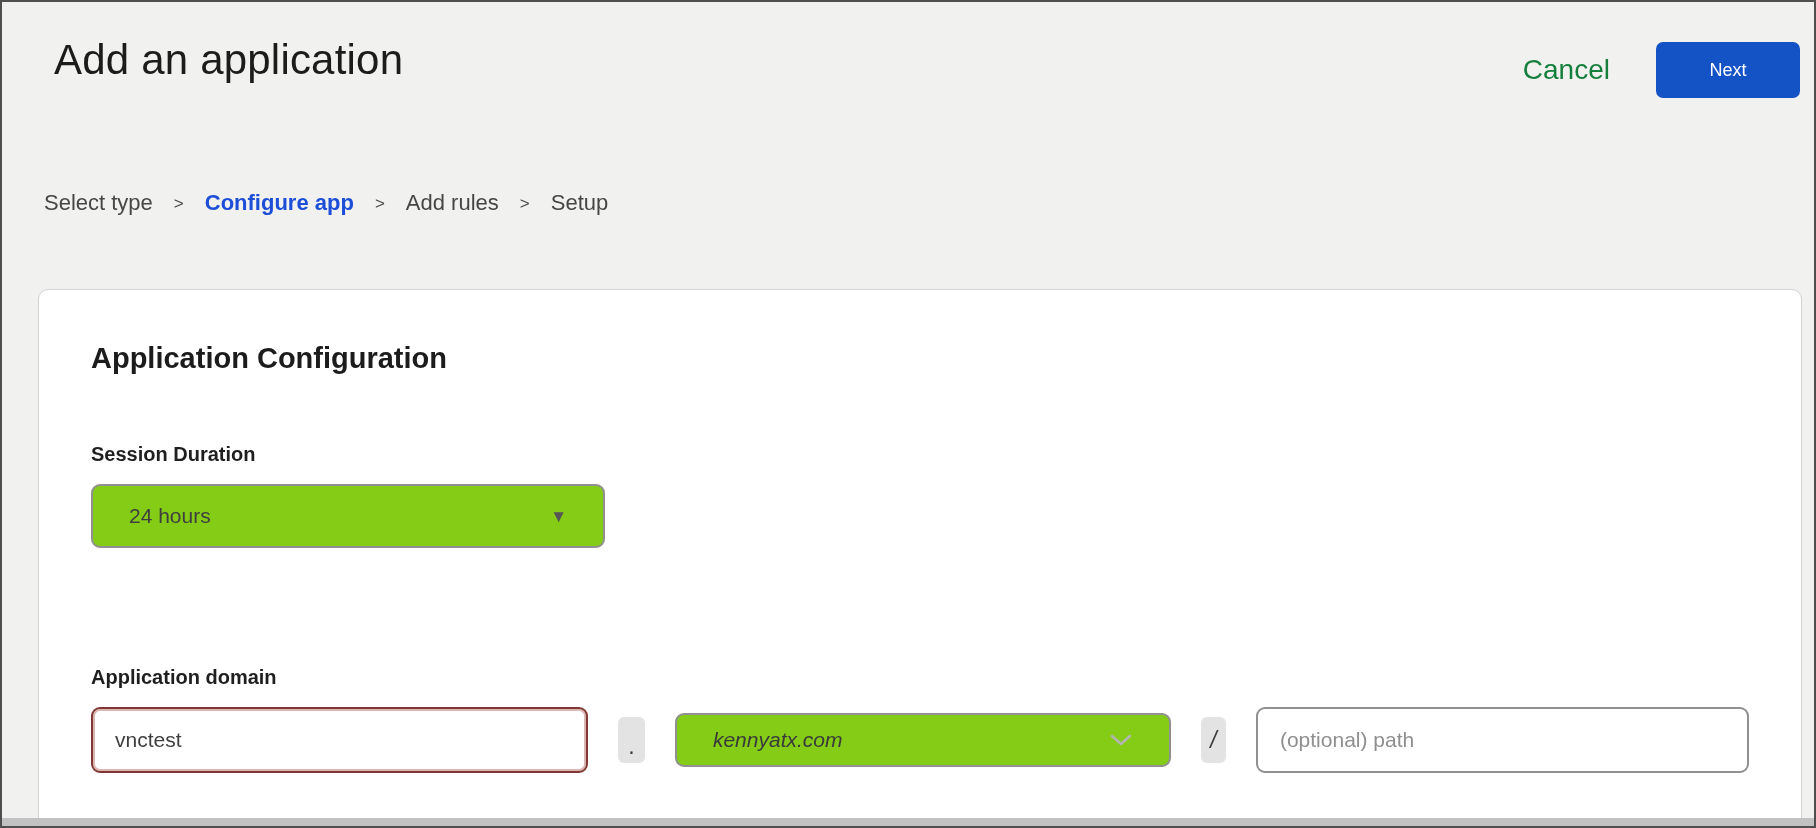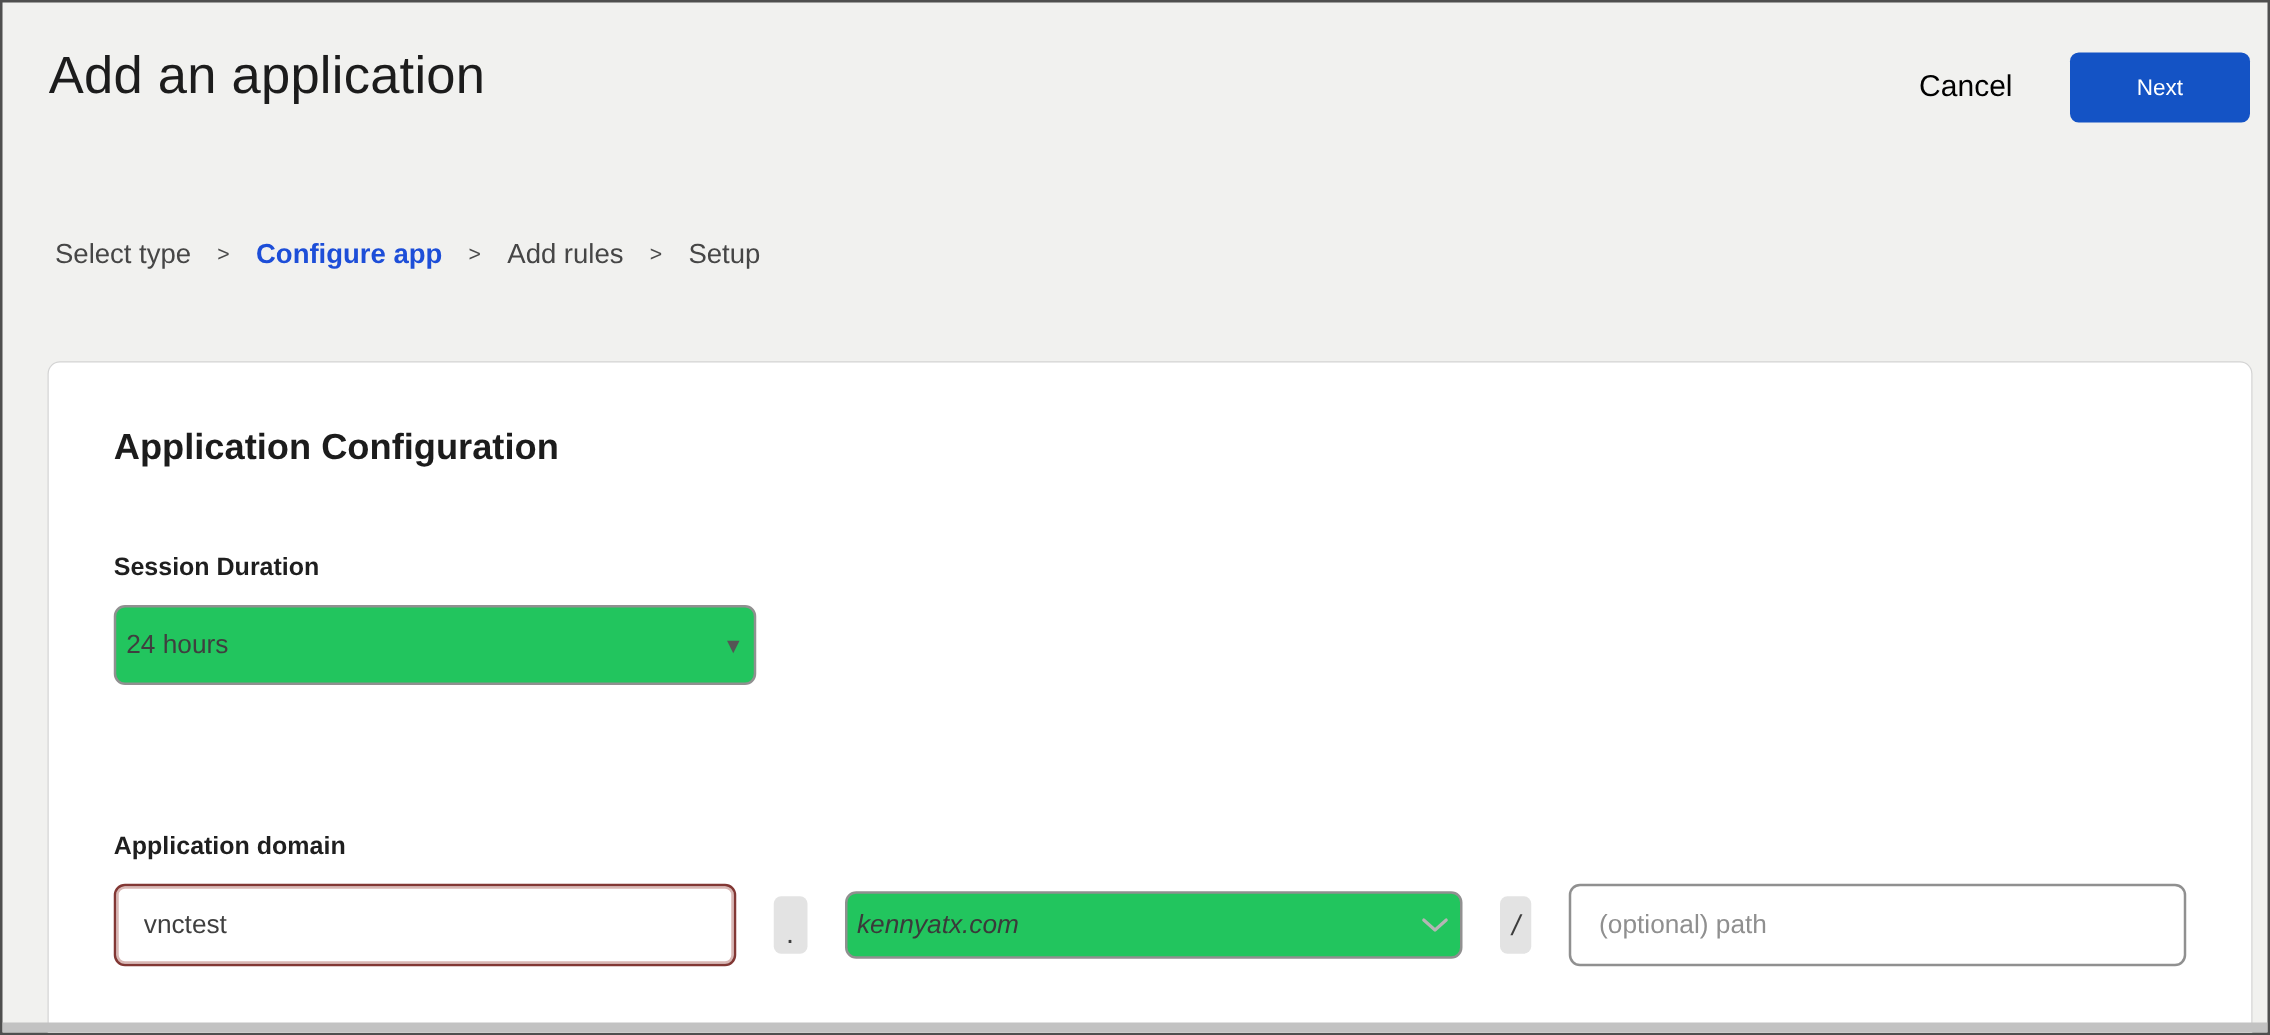--- a/index.html
+++ b/index.html
@@ -13,38 +13,38 @@
     width: 1816px;
     height: 828px;
     background: #f1f1ef;
     border: 2px solid #4f4f4f;
     overflow: hidden;
   }
 
   
   .page-title {
     position: absolute;
-    left: 37px;
+    left: 52px;
     top: 34px;
     font-size: 42px;
     font-weight: 400;
     color: #1c1c1c;
     letter-spacing: 0.2px;
   }
   .header-actions {
     position: absolute;
     top: 40px;
     right: 14px;
     display: flex;
     align-items: center;
     gap: 46px;
   }
   .cancel-link {
-    font-size: 24px;
-    color: #000000;
+    font-size: 28px;
+    color: #15803d;
     cursor: pointer;
     background: none;
     border: none;
     font-family: inherit;
   }
   .next-button {
     width: 144px;
     height: 56px;
     background: #1453c5;
     color: #ffffff;
@@ -125,25 +125,25 @@
     outline: none;
     width: 514px;
   }
   .text-input::placeholder { color: #8f8f8f; }
 
   .select-box {
     width: 514px;
     height: 64px;
     border: 2px solid #909090;
     border-radius: 9px;
-    background: #22c55e;
+    background: #84cc16;
     display: flex;
     align-items: center;
     justify-content: space-between;
-    padding: 0 8px;
+    padding: 0 36px;
     font-size: 21px;
     color: #3f3f3f;
     cursor: pointer;
   }
   .caret-solid {
     font-size: 17px;
     color: #555555;
     line-height: 1;
   }
 

